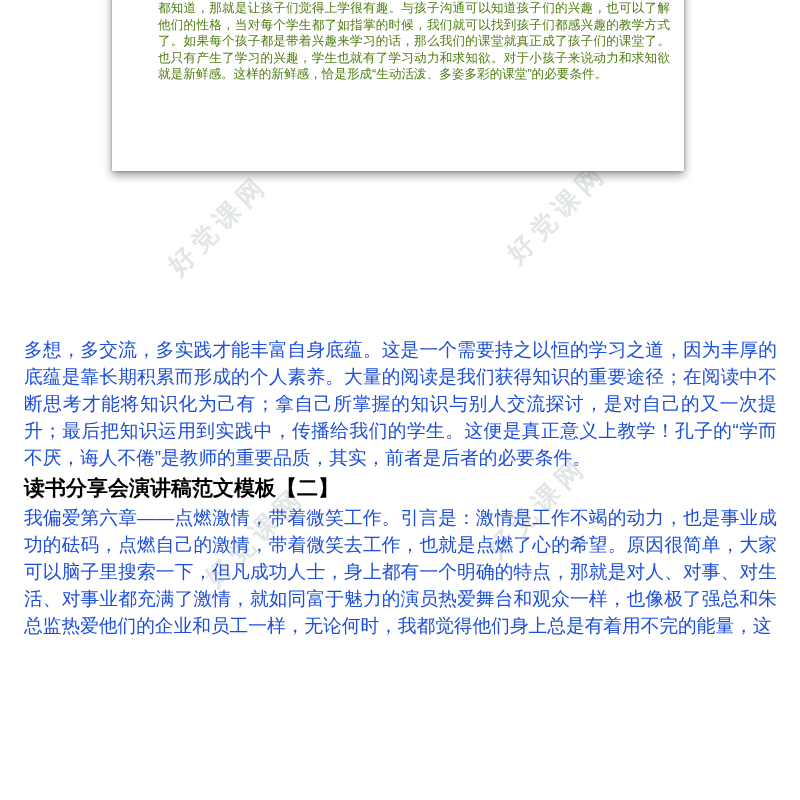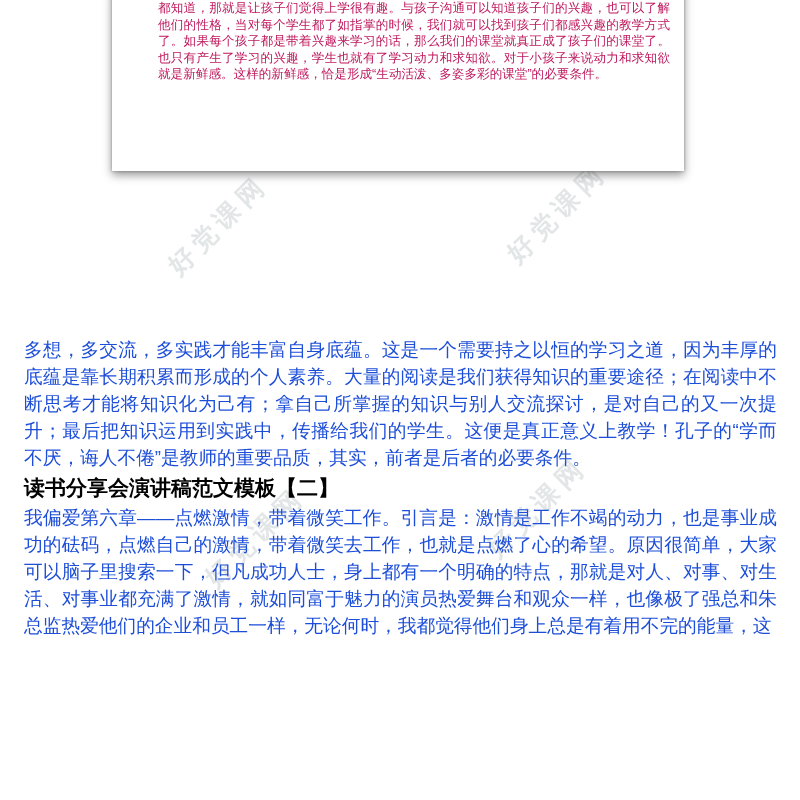--- a/index.html
+++ b/index.html
@@ -29,21 +29,21 @@
     left:112px;top:-12px;width:572px;height:183px;
     background:#ffffff;
     box-shadow:0 4px 9px rgba(0,0,0,0.42), 0 0 3px rgba(0,0,0,0.28);
     box-sizing:border-box;
     padding:12px 14px 0 46px;
     overflow:hidden;
   }
   .page-card p{
     margin:0;
     font-size:12.6px;line-height:16.6px;
-    color:#be185d;
+    color:#4d7c0f;
     text-align:justify;
     text-justify:inter-ideograph;
   }
 
   
   .article{
     position:absolute;z-index:2;
     left:24px;top:336px;width:753px;
   }
   .article p{

